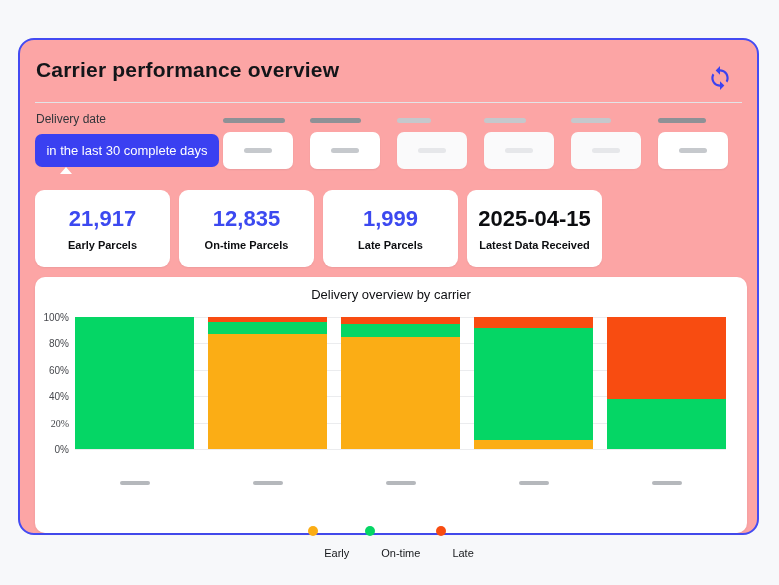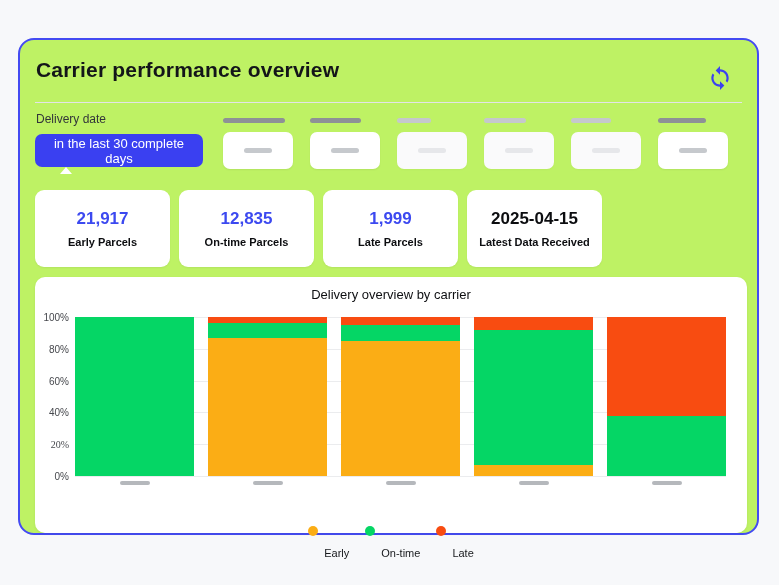--- a/index.html
+++ b/index.html
@@ -5,35 +5,35 @@
   html,body{margin:0;padding:0;}
   body{
     width:779px;height:585px;position:relative;overflow:hidden;
     background:#f7f8fa;
     font-family:"Liberation Sans","DejaVu Sans",sans-serif;
     -webkit-font-smoothing:antialiased;
   }
   .outer-card{
     position:absolute;left:18px;top:38px;width:741px;height:497px;
     box-sizing:border-box;border:2px solid #444bf2;border-radius:16px;
-    background:#bef264;
+    background:#fca5a5;
   }
   .page-title{
     position:absolute;left:16px;top:18px;
     font-size:21px;font-weight:600;color:#131519;letter-spacing:.2px;
   }
   .refresh-btn{
     position:absolute;left:684px;top:22px;width:32px;height:32px;
     display:flex;align-items:center;justify-content:center;cursor:pointer;
     background:transparent;border:none;padding:0;
   }
   .divider{position:absolute;left:15px;right:15px;top:62px;height:1px;background:#e3e4e7;}
   .manifest-label{position:absolute;left:16px;top:72px;font-size:12px;color:#33353a;}
   .filter-btn{
-    position:absolute;left:15px;top:94px;width:168px;height:33px;
+    position:absolute;left:15px;top:94px;width:184px;height:33px;
     background:#3a40f1;color:#ffffff;border:none;border-radius:7px;
     font-size:13px;font-family:inherit;display:flex;align-items:center;justify-content:center;
     cursor:pointer;
   }
   .popover-arrow{
     position:absolute;left:40px;top:127px;width:0;height:0;
     border-left:6px solid transparent;border-right:6px solid transparent;
     border-bottom:7px solid #ffffff;
   }
   .skeleton-row{position:absolute;left:203px;top:78px;display:flex;gap:17px;}
@@ -51,35 +51,35 @@
   .skel-card.strong .skel-dash{background:#c6c9cd;}
   .skel-card.muted .skel-dash{background:#e6e7ea;}
 
   .stats-row{position:absolute;left:15px;top:150px;display:flex;gap:9px;}
   .stat-card{
     width:135px;height:77px;background:#ffffff;border-radius:9px;
     box-shadow:0 1px 2px rgba(16,24,40,.06);
     display:flex;flex-direction:column;align-items:center;justify-content:center;
     text-align:center;
   }
-  .stat-value{font-size:17px;font-weight:700;color:#3c49f0;line-height:1.2;}
+  .stat-value{font-size:22px;font-weight:700;color:#3c49f0;line-height:1.2;}
   .stat-value.dark{color:#0c0d10;}
   .stat-label{font-size:11px;font-weight:700;color:#0c0d10;margin-top:6px;}
   .stat-subline{font-size:10.5px;font-weight:700;color:#0c0d10;margin-top:2px;}
   .stat-subline .blue{color:#3c49f0;}
 
   .chart-panel{
     position:absolute;left:15px;top:237px;width:712px;height:256px;
     background:#ffffff;border-radius:10px;box-shadow:0 1px 3px rgba(16,24,40,.07);
   }
   .chart-title{
     position:absolute;left:0;right:0;top:10px;text-align:center;
     font-size:13px;font-weight:500;color:#0e0f12;
   }
-  .plot{position:absolute;left:40px;right:21px;top:40px;height:159px;}
+  .plot{position:absolute;left:40px;right:21px;top:40px;height:132px;}
   .gridline{position:absolute;left:0;right:0;height:1px;background:#ebecee;}
   .ytick{
     position:absolute;right:100%;margin-right:6px;transform:translateY(-50%);
     font-size:10px;color:#46484d;white-space:nowrap;
   }
   .bars{position:absolute;left:0;right:0;top:0;bottom:0;display:flex;gap:14px;}
   .bar{flex:1;display:flex;flex-direction:column-reverse;}
   .seg{width:100%;}
   .xdash-row{position:absolute;left:40px;right:21px;top:204px;display:flex;gap:14px;}
   .xdash-slot{flex:1;display:flex;justify-content:center;}

